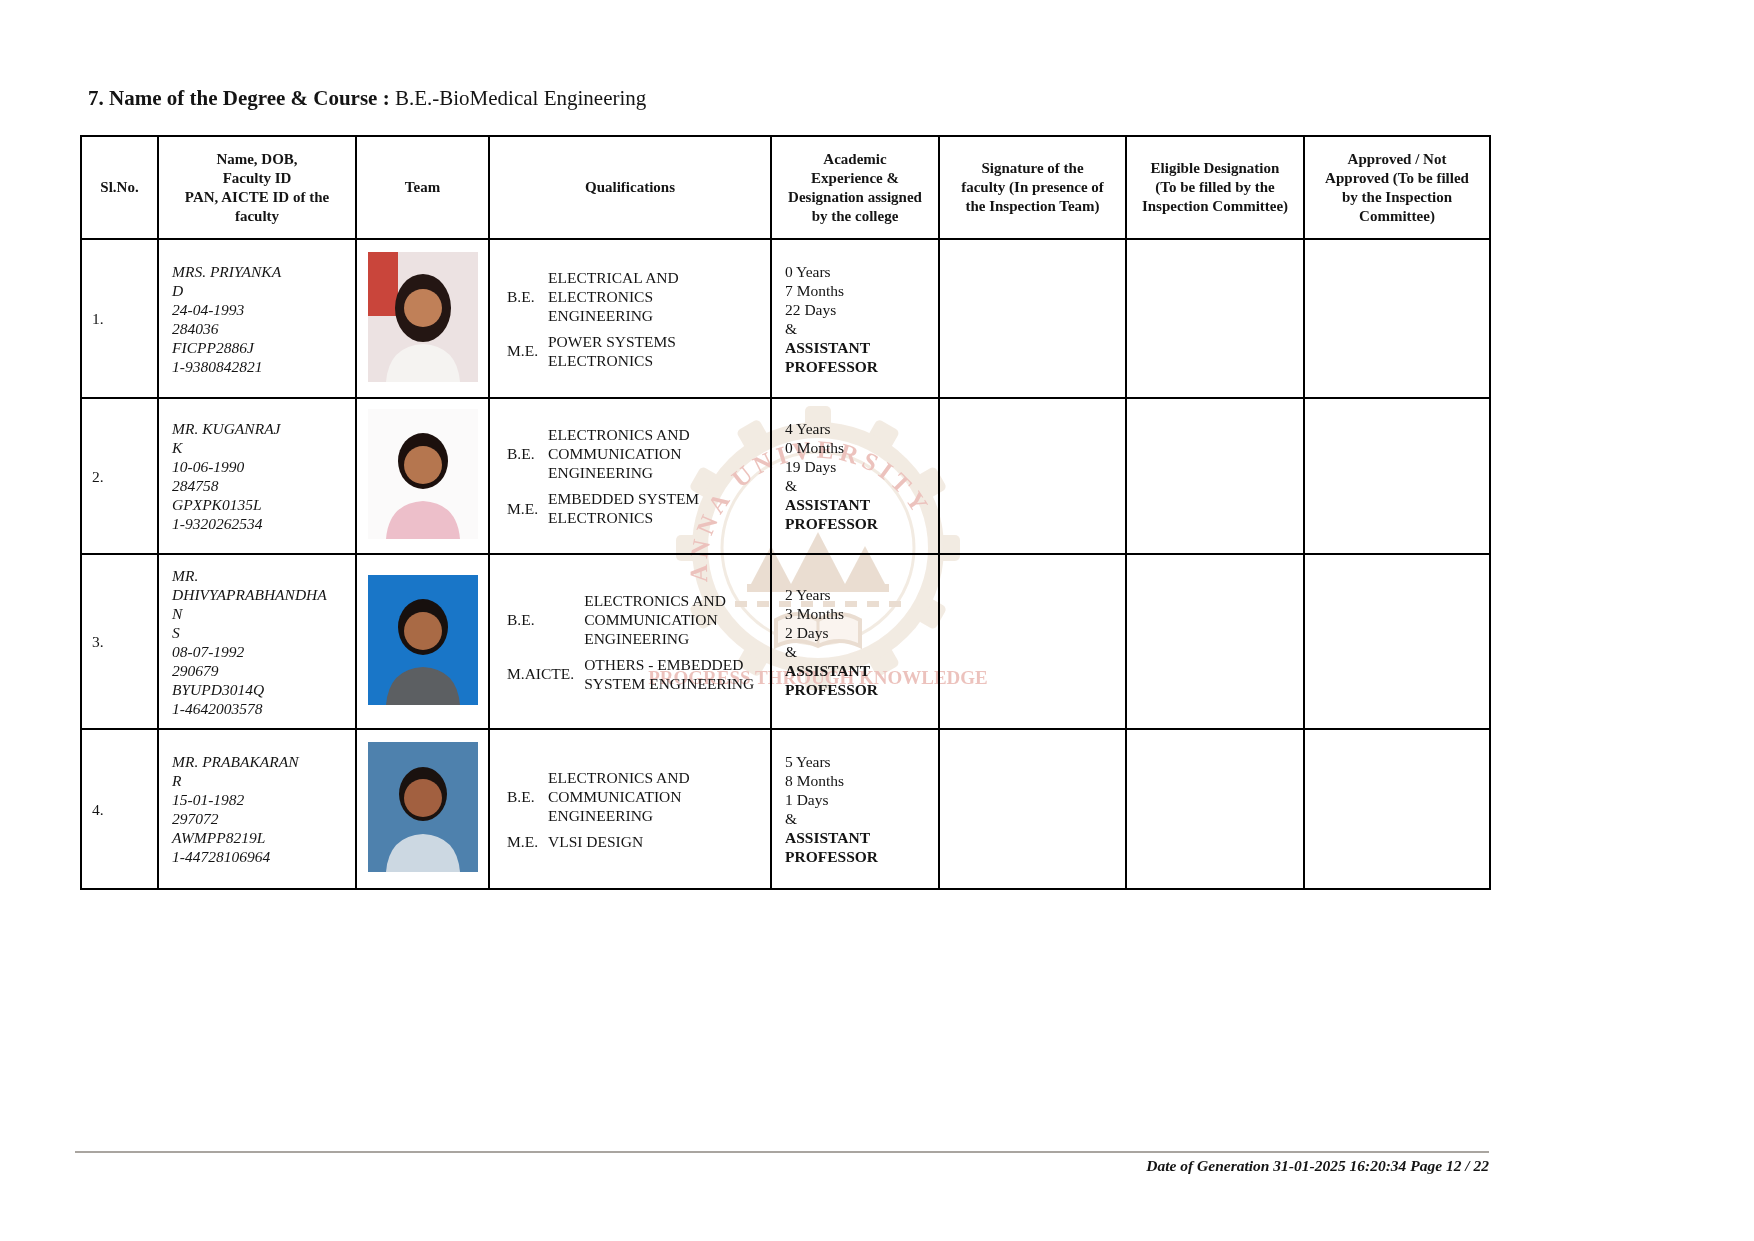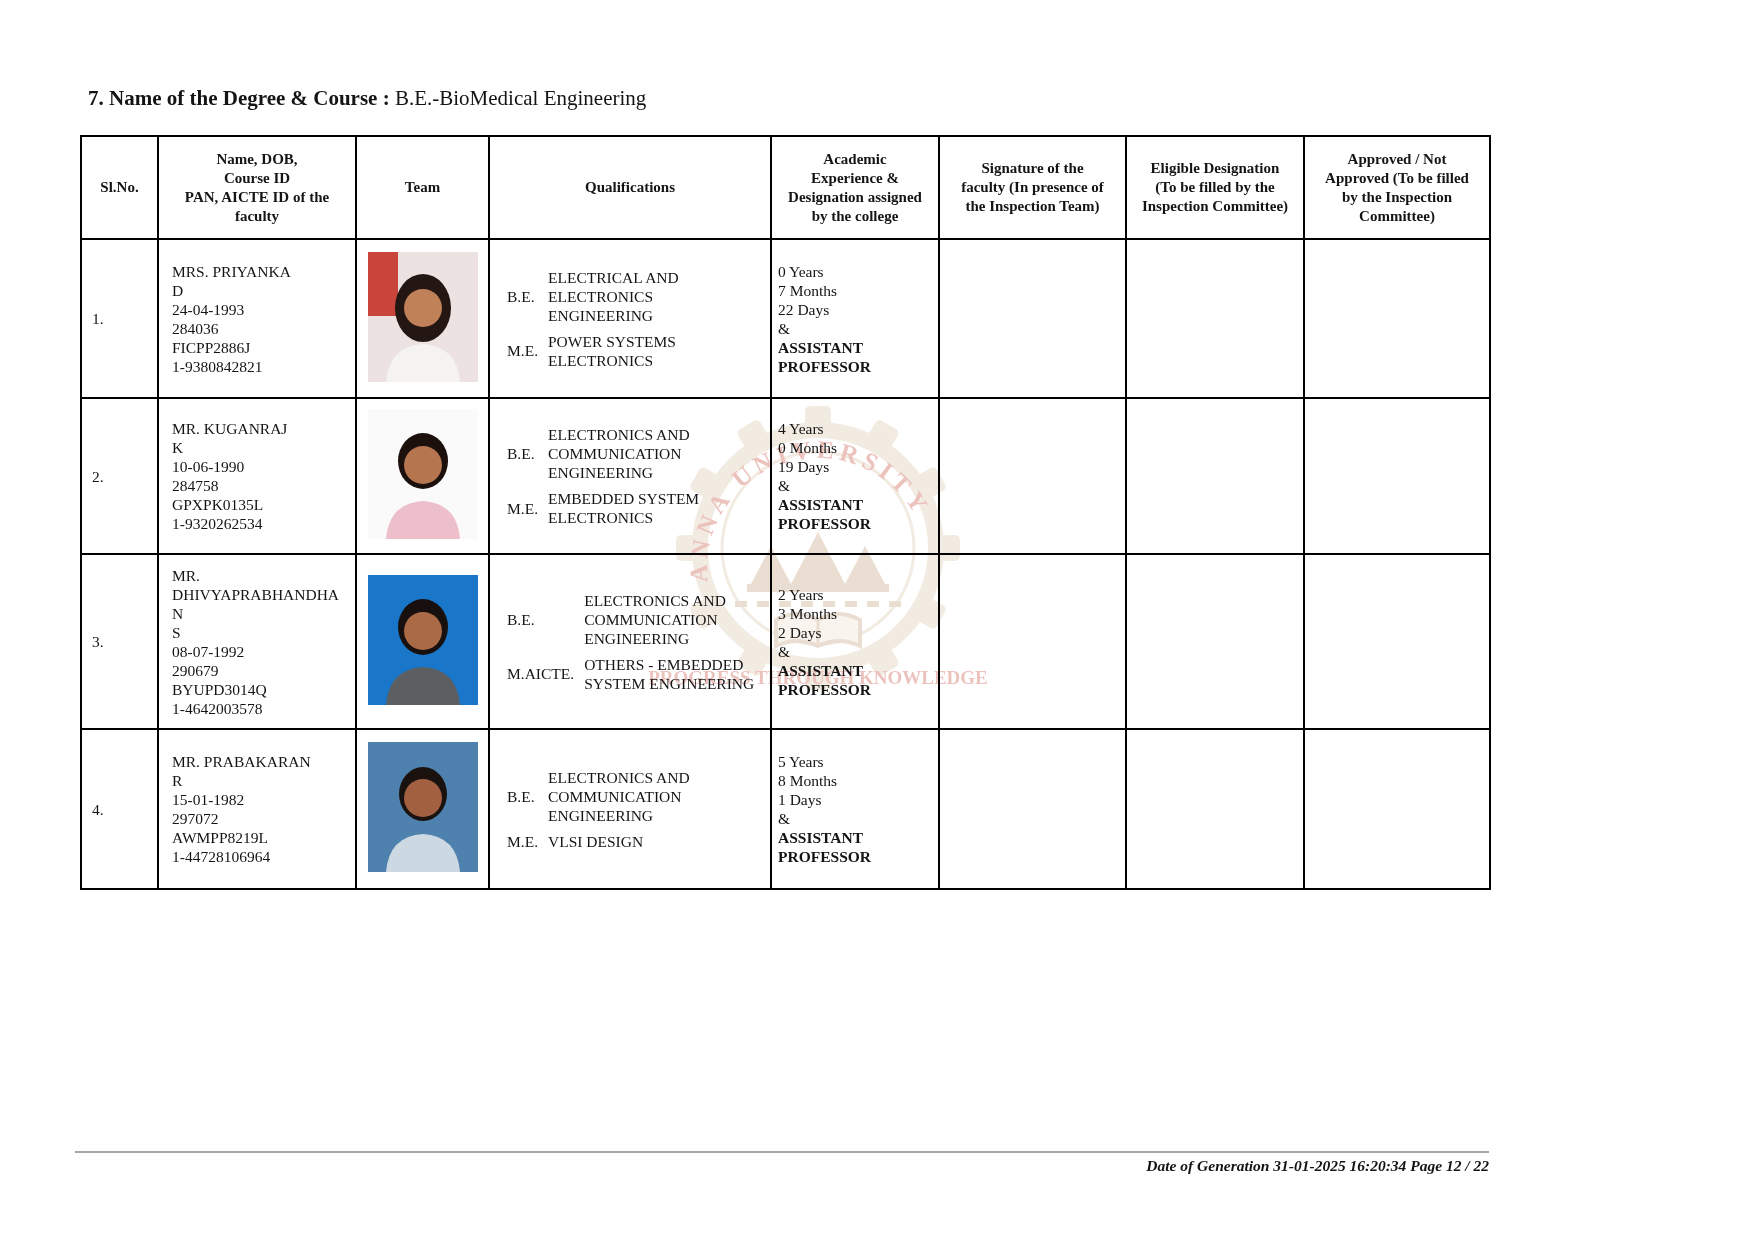--- a/index.html
+++ b/index.html
@@ -22,32 +22,32 @@
     position:absolute; left:80px; top:135px; width:1409px;
     border-collapse:collapse; table-layout:fixed; background:transparent;
   }
   th, td { border:2px solid #000; vertical-align:middle; background:transparent; }
   thead tr { height:103px; }
   th { font-size:15px; font-weight:bold; text-align:center; white-space:pre-line; line-height:19px; padding:4px 6px; }
   td { font-size:15.5px; line-height:19px; padding:8px 0; }
   tr.r1 { height:159px; } tr.r2 { height:156px; } tr.r3 { height:175px; } tr.r4 { height:160px; }
 
   .c-sl   { padding-left:10px; }
-  .c-name { padding-left:13px; padding-right:20px; }
+  .c-name { padding-left:13px; padding-right:20px;font-style:italic; }
   .pre    { white-space:pre-line; }
 
   .c-photo { text-align:center; padding:8px 0; }
   .photo { display:inline-block; width:110px; height:130px; }
   .photo svg { width:100%; height:100%; display:block; }
 
   .c-qual { padding-left:17px; padding-right:8px; }
   .qual-grid { display:grid; grid-template-columns:max-content 1fr; column-gap:10px; row-gap:7px; align-items:center; }
   .q-title { max-width:178px; }
 
-  .c-exp { padding-left:6px; padding-right:6px;font-family:Liberation Serif, serif; }
+  .c-exp { padding-left:13px; padding-right:6px;font-family:Liberation Serif, serif; }
   .desig { font-weight:bold; max-width:108px; }
 
   
   .footer-line { position:absolute; left:75px; top:1151px; width:1414px; height:2px; background:#a9a5a0; }
   .footer-text {
     position:absolute; top:1157px; right:265px;
     font-size:15.5px; font-weight:bold; font-style:italic; white-space:nowrap;text-align:center;
   }
 </style>
 </head>
@@ -107,21 +107,21 @@
       <col style="width:282px">
     <col style="width:168px">
       <col style="width:187px">
       <col style="width:178px">
       <col style="width:186px">
   </colgroup>
   <thead>
     <tr>
       <th>Sl.No.</th>
       <th>Name, DOB,
-Course ID
+Faculty ID
 PAN, AICTE ID of the
 faculty</th>
       <th>Team</th>
       <th>Qualifications</th>
       <th>Academic
 Experience &amp;
 Designation assigned
 by the college</th>
       <th>Signature of the
 faculty (In presence of

